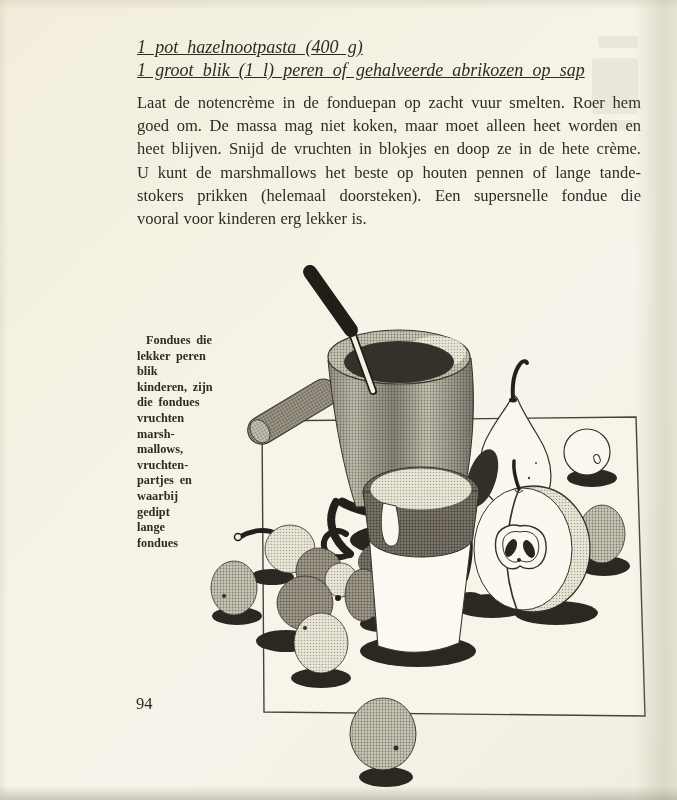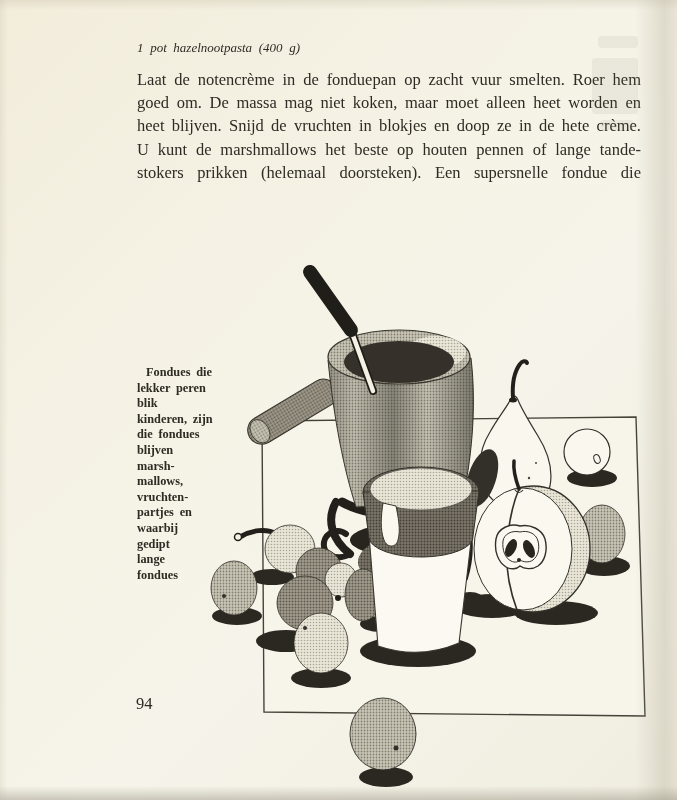--- a/index.html
+++ b/index.html
@@ -6,28 +6,28 @@
   body{
     width:677px;height:800px;position:relative;overflow:hidden;
     background:linear-gradient(135deg,#f2eddb 0%,#f5f2e5 35%,#f6f4ea 62%,#f0ede0 100%);
     font-family:"Liberation Serif","DejaVu Serif",serif;
     color:#2e2b24;
   }
   .abs{position:absolute;}
   
   .text-col{left:137px;top:36px;width:506px;}
   .title{font-weight:bold;font-size:17.5px;line-height:23px;letter-spacing:.2px;}
-  .ingr{font-style:italic;font-size:13px;line-height:23px;word-spacing:.26em;white-space:nowrap;}
+  .ingr{font-style:italic;font-size:18px;line-height:23px;word-spacing:.26em;white-space:nowrap;text-decoration:underline;}
   .para{margin-top:9px;width:504px;}
   .jline{font-size:16.5px;line-height:23.2px;white-space:nowrap;
          text-align:justify;text-align-last:justify;word-spacing:.02em;}
   .jline.tlast{text-align-last:left;}
   
   .caption{left:137px;top:333px;width:95px;font-weight:bold;font-size:12.3px;
-           line-height:15.6px;word-spacing:.22em;margin-top:32px;}
+           line-height:15.6px;word-spacing:.22em;}
   .cap-line{white-space:nowrap;}
   .cap-line:first-child{text-indent:9px;}
   
   .pagenum{left:136px;top:694px;font-size:16.5px;}
   
   .vign-right{right:0;top:0;width:42px;height:100%;
     background:linear-gradient(to right,rgba(186,180,158,0),rgba(186,180,158,.38) 70%,rgba(198,192,172,.28));}
   .vign-bottom{left:0;bottom:0;width:100%;height:14px;
     background:linear-gradient(to bottom,rgba(150,145,128,0),rgba(150,145,128,.45));}
   .vign-top{left:0;top:0;width:100%;height:10px;
@@ -38,36 +38,38 @@
   .g1{left:598px;top:36px;width:40px;height:12px;}
   .g2{left:592px;top:58px;width:46px;height:56px;}
   .g3{left:600px;top:120px;width:34px;height:10px;}
   svg{display:block;}
 </style>
 </head>
 <body>
 
 <div class="abs text-col">
   <div class="ingr">1 pot hazelnootpasta (400 g)</div>
+  <div class="ingr">1 groot blik (1 l) peren of gehalveerde abrikozen op sap</div>
   <div class="para">
     <div class="jline">Laat de notencrème in de fonduepan op zacht vuur smelten. Roer hem</div>
     <div class="jline">goed om. De massa mag niet koken, maar moet alleen heet worden en</div>
     <div class="jline">heet blijven. Snijd de vruchten in blokjes en doop ze in de hete crème.</div>
     <div class="jline">U kunt de marshmallows het beste op houten pennen of lange tande-</div>
     <div class="jline">stokers prikken (helemaal doorsteken). Een supersnelle fondue die</div>
+    <div class="jline tlast">vooral voor kinderen erg lekker is.</div>
   </div>
 </div>
 
 <div class="abs caption">
   <div class="cap-line">Fondues die</div>
   <div class="cap-line">lekker peren</div>
   <div class="cap-line">blik</div>
   <div class="cap-line">kinderen, zijn</div>
   <div class="cap-line">die fondues</div>
-  <div class="cap-line">blijven</div>
+  <div class="cap-line">vruchten</div>
   <div class="cap-line">marsh-</div>
   <div class="cap-line">mallows,</div>
   <div class="cap-line">vruchten-</div>
   <div class="cap-line">partjes en</div>
   <div class="cap-line">waarbij</div>
   <div class="cap-line">gedipt</div>
   <div class="cap-line">lange</div>
   <div class="cap-line">fondues</div>
 </div>
 

